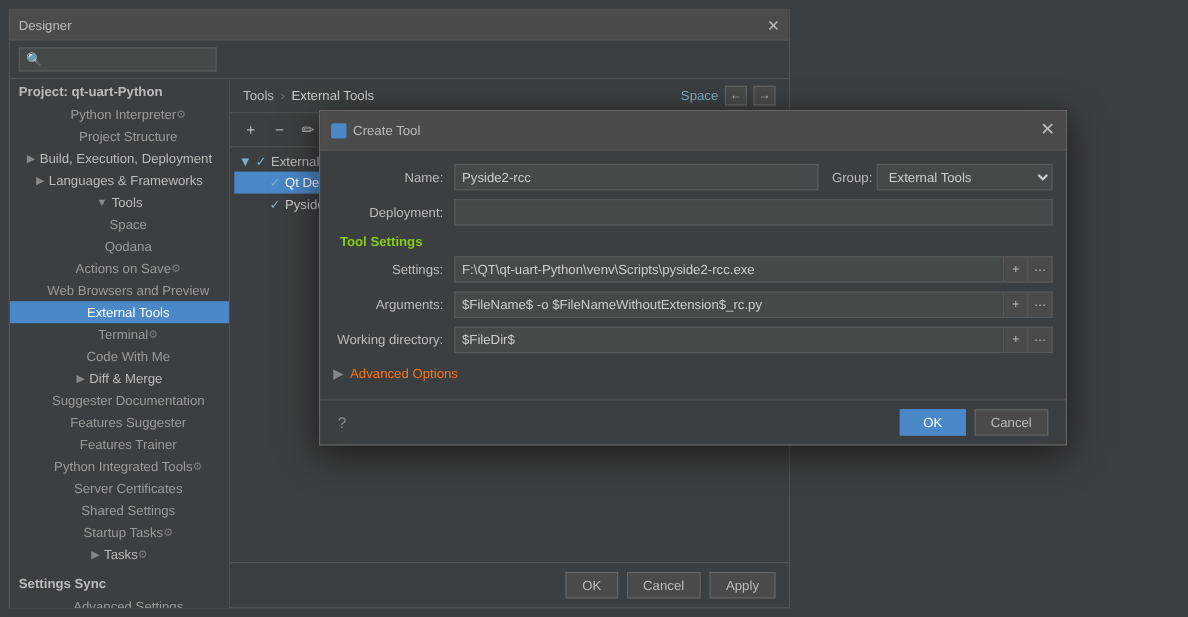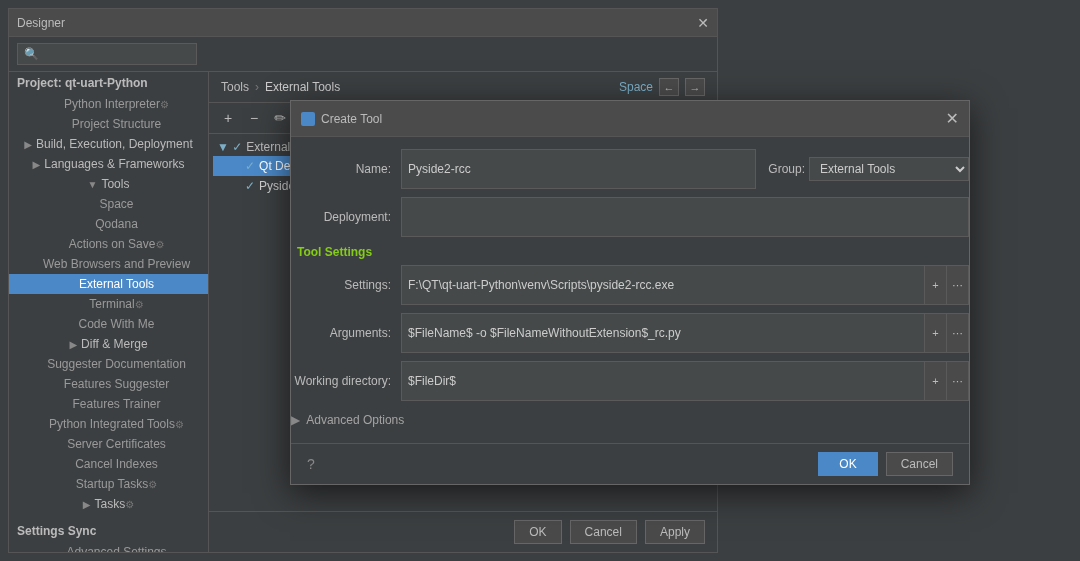--- a/index.html
+++ b/index.html
@@ -267,21 +267,21 @@
       border-radius: 2px;
     }
     .dialog-close {
       color: #bbb;
       cursor: pointer;
       font-size: 16px;
       line-height: 1;
     }
 
     .dialog-body {
-      padding: 12px 0;
+      padding: 12px 12px;
     }
 
     .form-row {
       display: flex;
       align-items: center;
       margin-bottom: 8px;
     }
     .form-label {
       color: #bbb;
       font-size: 12px;
@@ -291,21 +291,21 @@
       padding-right: 10px;
     }
     .form-input {
       flex: 1;
       background: #45494a;
       border: 1px solid #5a5a5a;
       color: #ccc;
       padding: 3px 6px;
       font-size: 12px;
       outline: none;
-      height: 40px;
+      height: 24px;
     }
 
     .form-input-with-btn {
       display: flex;
       flex: 1;
       gap: 0;
     }
     .form-input-with-btn .form-input {
       flex: 1;
     }
@@ -327,21 +327,21 @@
       margin-right: 4px;
     }
 
     .advanced-section {
       display: flex;
       align-items: center;
       padding: 4px 0;
       cursor: pointer;
     }
     .advanced-arrow { color: #888; margin-right: 6px; }
-    .advanced-label { color: #a3a3a3; font-size: 12px; }
+    .advanced-label { color: #f97316; font-size: 12px; }
 
     .dialog-footer {
       display: flex;
       align-items: center;
       justify-content: space-between;
       padding: 8px 16px;
       border-top: 1px solid #555;
     }
     .dialog-help { color: #888; font-size: 14px; cursor: pointer; }
     .dialog-buttons { display: flex; gap: 8px; }
@@ -464,21 +464,21 @@
           <span>Features Trainer</span>
         </div>
       <div class="sidebar-item indent-1">
         <span>Python Integrated Tools</span>
         <span class="settings-gear">⚙</span>
       </div>
       <div class="sidebar-item indent-1">
           <span>Server Certificates</span>
         </div>
       <div class="sidebar-item indent-1">
-          <span>Cancel Indexes</span>
+          <span>Shared Settings</span>
         </div>
       <div class="sidebar-item indent-1">
         <span>Startup Tasks</span>
         <span class="settings-gear">⚙</span>
       </div>
 
       <div class="sidebar-item group">
         <span class="expand-arrow">▶</span>
         <span>Tasks</span>
         <span class="settings-gear">⚙</span>

